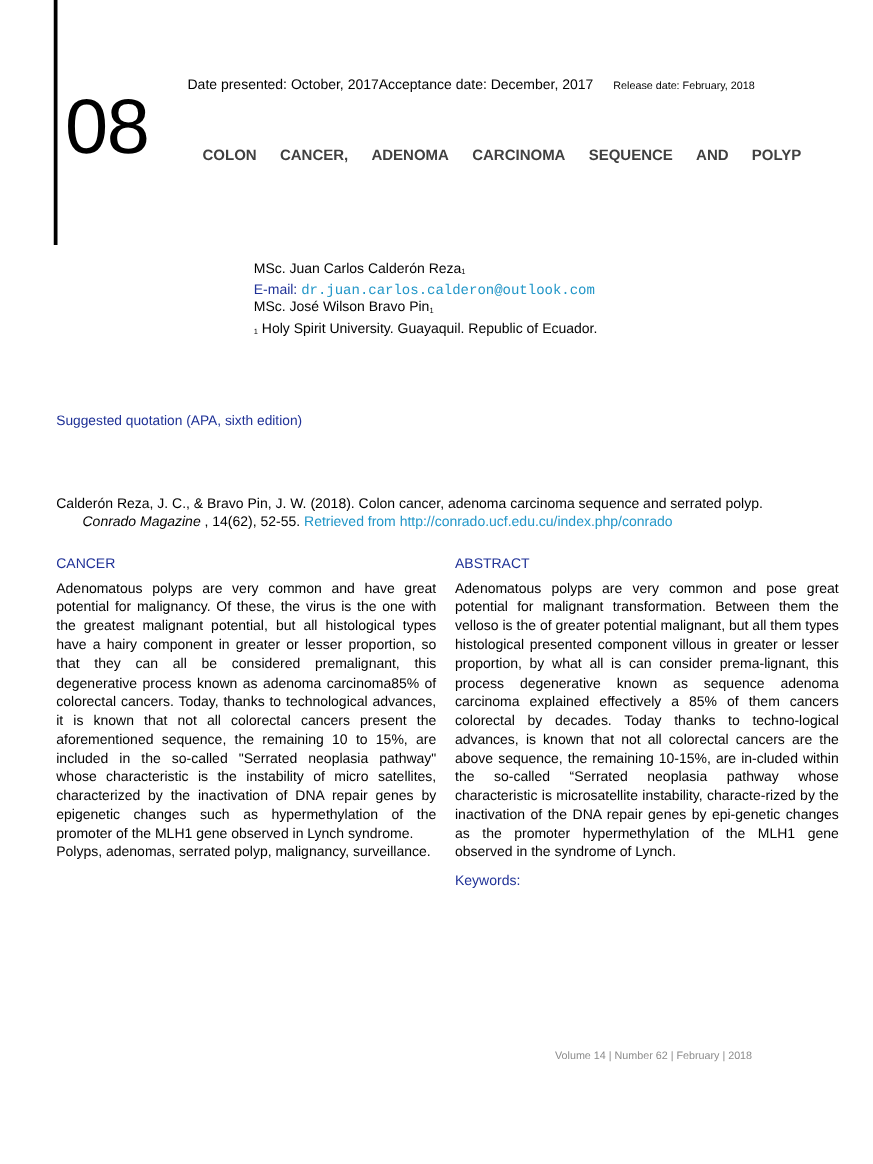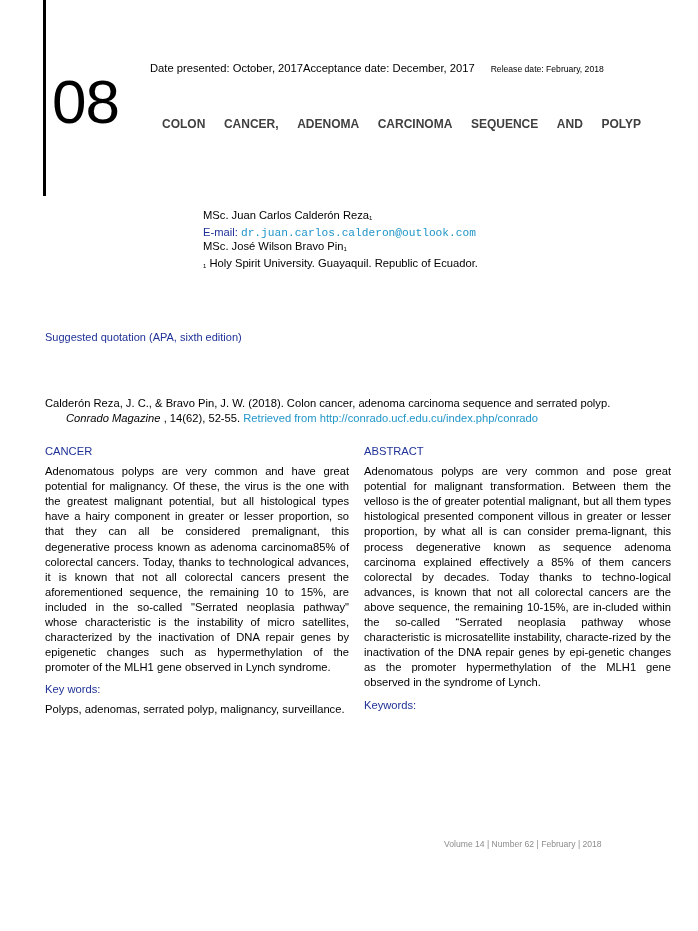--- a/index.html
+++ b/index.html
@@ -62,21 +62,20 @@
 
 <div class="abs sugg">Suggested quotation (APA, sixth edition)</div>
 <div class="abs cite">
   <div>Calderón Reza, J. C., &amp; Bravo Pin, J. W. (2018). Colon cancer, adenoma carcinoma sequence and serrated polyp.</div>
   <div class="indent"><i>Conrado Magazine</i><span> , 14(62), 52-55. </span><span class="link">Retrieved from http://conrado.ucf.edu.cu/index.php/conrado</span></div>
 </div>
 
 <div class="abs col left">
   <div class="sec-head">CANCER</div>
   <div class="para">Adenomatous polyps are very common and have great potential for malignancy. Of these, the virus is the one with the greatest malignant potential, but all histological types have a hairy component in greater or lesser proportion, so that they can all be considered premalignant, this degenerative process known as adenoma carcinoma85% of colorectal cancers. Today, thanks to technological advances, it is known that not all colorectal cancers present the aforementioned sequence, the remaining 10 to 15%, are included in the so-called "Serrated neoplasia pathway" whose characteristic is the instability of micro satellites, characterized by the inactivation of DNA repair genes by epigenetic changes such as hypermethylation of the promoter of the MLH1 gene observed in Lynch syndrome.</div>
-  <div class="kw-head">Key words:</div>
   <div class="para" style="text-align: justify;">Polyps, adenomas, serrated polyp, malignancy, surveillance.</div>
 </div>
 
 <div class="abs col right">
   <div class="sec-head">ABSTRACT</div>
   <div class="para">Adenomatous polyps are very common and pose great potential for malignant transformation. Between them the velloso is the of greater potential malignant, but all them types histological presented component villous in greater or lesser proportion, by what all is can consider prema-lignant, this process degenerative known as sequence adenoma carcinoma explained effectively a 85% of them cancers colorectal by decades. Today thanks to techno-logical advances, is known that not all colorectal cancers are the above sequence, the remaining 10-15%, are in-cluded within the so-called “Serrated neoplasia pathway whose characteristic is microsatellite instability, characte-rized by the inactivation of the DNA repair genes by epi-genetic changes as the promoter hypermethylation of the MLH1 gene observed in the syndrome of Lynch.</div>
   <div class="kw-head">Keywords:</div>
 </div>
 
 <div class="abs footer">Volume 14 | Number 62 | February | 2018</div>

